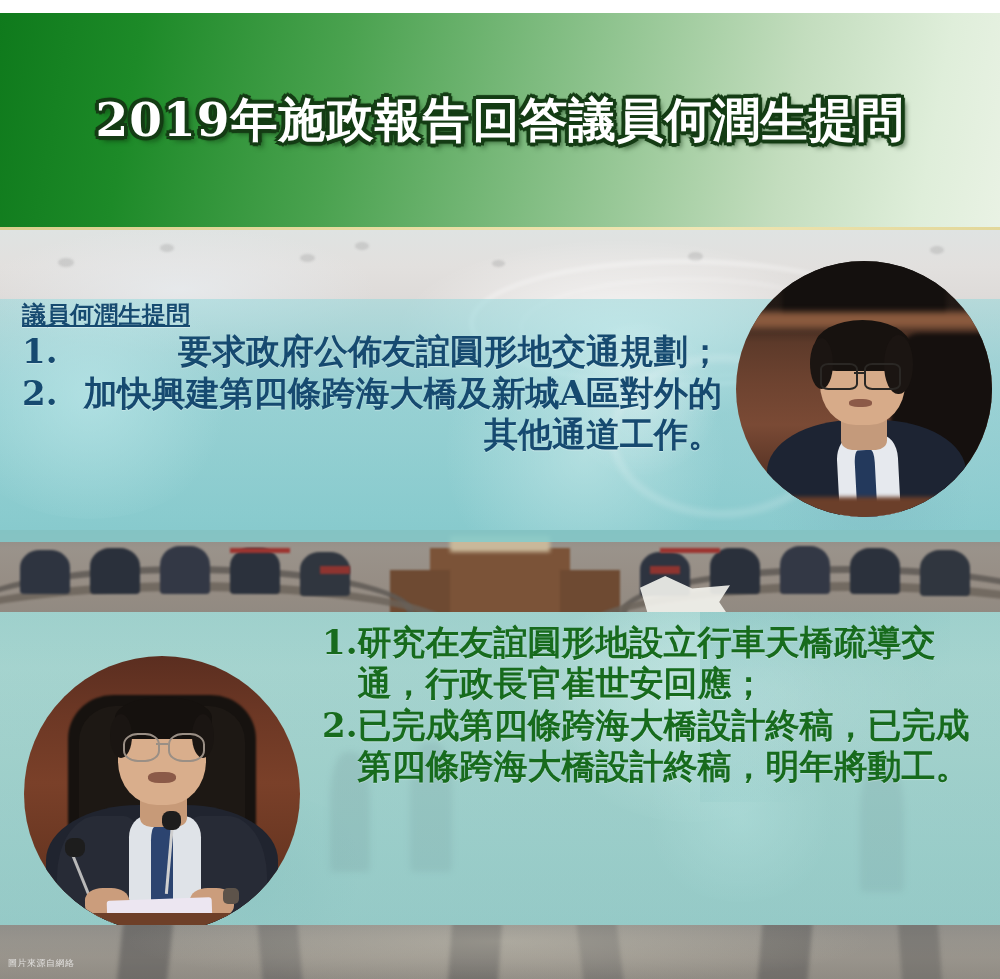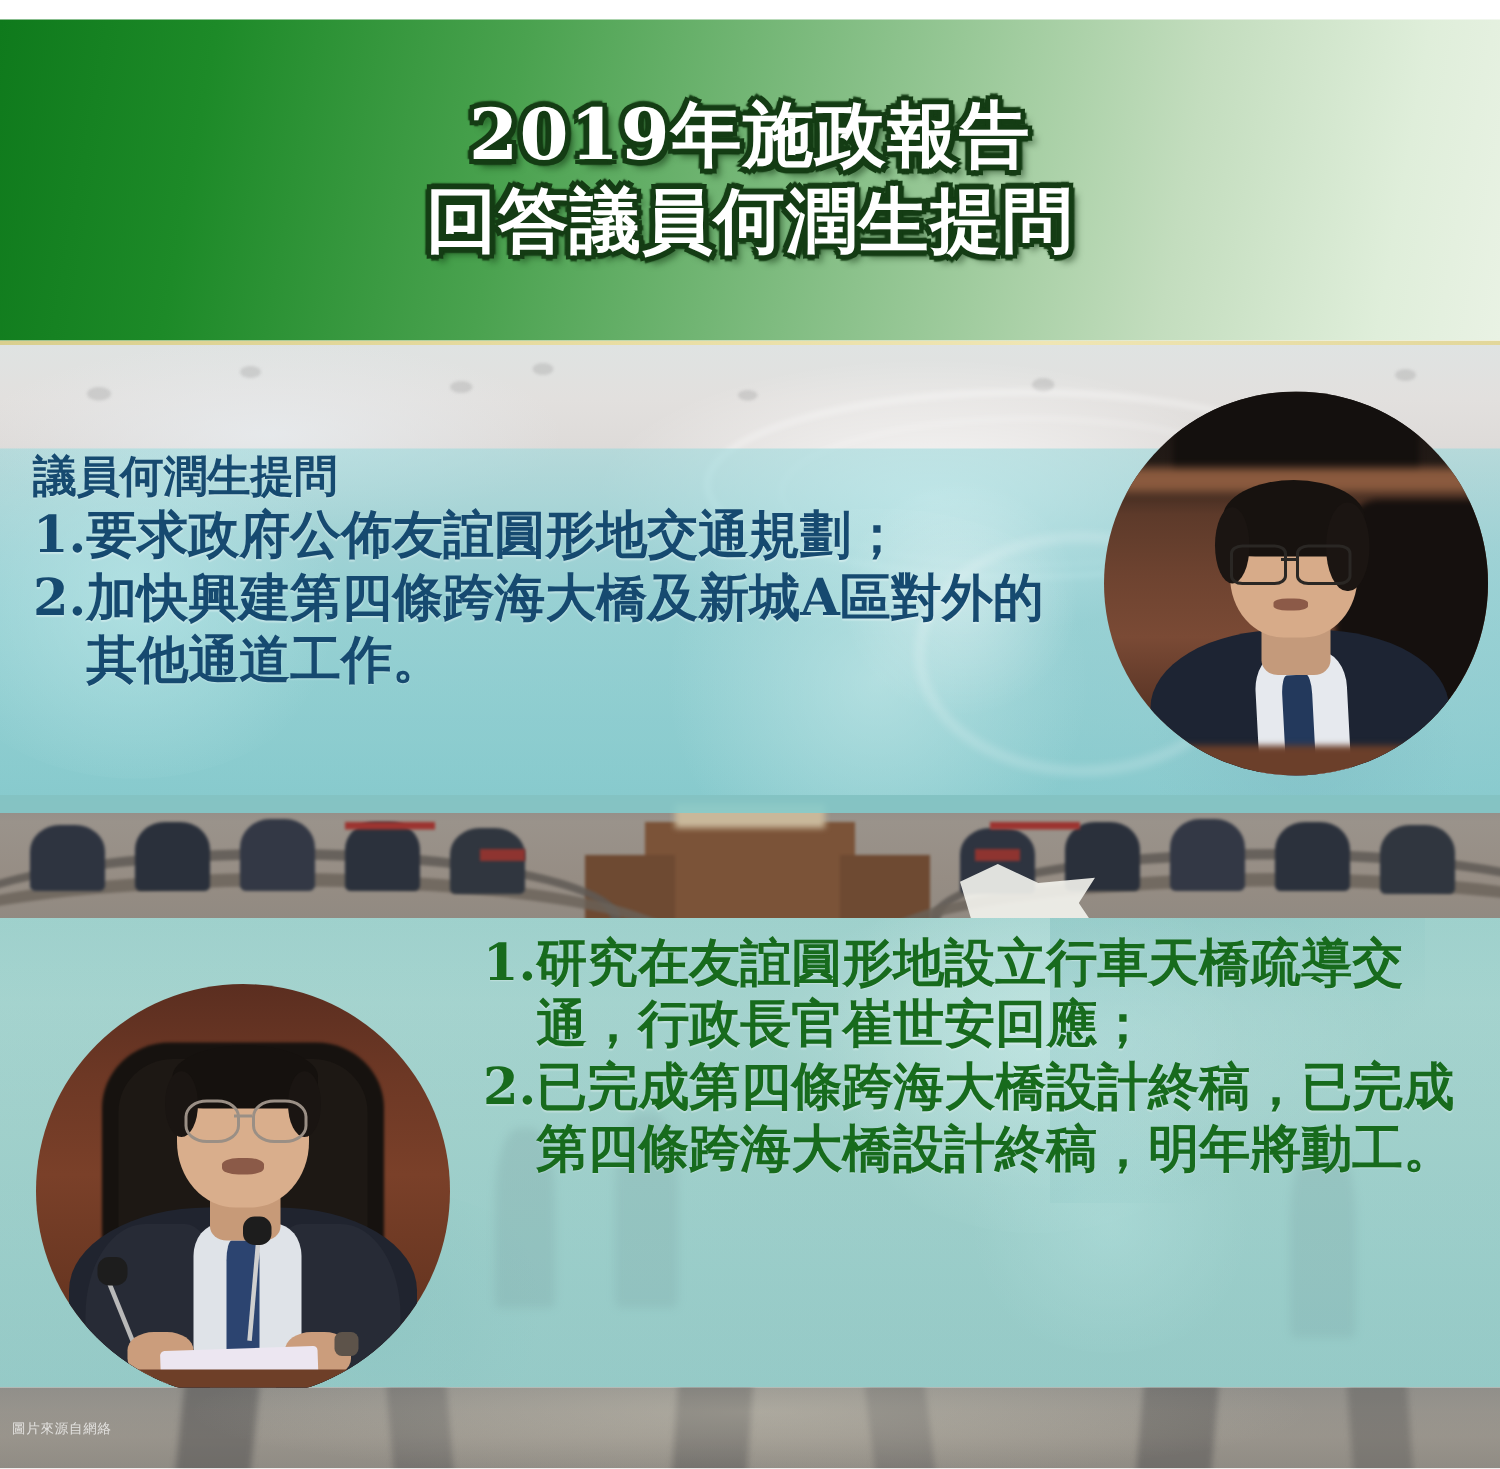--- a/index.html
+++ b/index.html
@@ -20,21 +20,21 @@
   }
 
   
   .header{
     position:absolute;left:0;top:13px;width:1000px;height:214px;
     background:linear-gradient(100deg,#0f7a1c 0%,#1d8a28 14%,#4aa24f 34%,#8cc28c 58%,#c3ddbe 78%,#dfeeda 92%,#e9f2e4 100%);
     overflow:hidden;
   }
   .header-inner{
     position:absolute;left:0;top:0;width:1000px;height:214px;
-    display:flex;flex-direction:column;align-items:center;justify-content:center;
+    display:flex;flex-direction:row;align-items:center;justify-content:center;
     gap:2px;
   }
   .title-line{
     font-family:"DejaVu Serif","Liberation Serif",serif;
     font-weight:bold;
     font-size:47px;
     line-height:1.16;
     color:#ffffff;
     letter-spacing:1px;
     white-space:nowrap;
@@ -77,24 +77,24 @@
   .mid-text{
     position:absolute;left:22px;top:73px;width:700px;
     color:#164a70;
     font-family:"DejaVu Serif","Liberation Serif",serif;
     font-weight:bold;
     font-size:34px;
     line-height:1.22;
     z-index:6;
     text-shadow:0 1px 1px rgba(255,255,255,.35);
   }
-  .q-head{font-size:29px;margin:0 0 2px 0;}
+  .q-head{font-size:24px;margin:0 0 2px 0;text-decoration:underline;}
   .q-item{display:flex;margin:0;}
   .q-num{flex:0 0 auto;}
-  .q-body{flex:1 1 auto;}
+  .q-body{flex:1 1 auto;text-align:right;}
 
   
   .portrait-a{
     position:absolute;right:8px;top:34px;width:256px;height:256px;border-radius:50%;
     overflow:hidden;z-index:7;box-shadow:0 0 0 0 rgba(0,0,0,0);
   }
   
   .portrait-b{
     position:absolute;left:24px;top:44px;width:276px;height:276px;border-radius:50%;
     overflow:hidden;z-index:7;
@@ -142,21 +142,21 @@
   .a-num{flex:0 0 auto;}
   .a-body{flex:1 1 auto;}
 
   
   .footer{
     position:absolute;left:0;top:925px;width:1000px;height:54px;overflow:hidden;
     background:linear-gradient(180deg,#8e8b86 0%,#9c978f 30%,#a49d93 60%,#9b958c 100%);
   }
   .fl{position:absolute;}
   .watermark{
-    position:absolute;left:8px;bottom:20px;
+    position:absolute;left:8px;bottom:9px;
     font-family:"DejaVu Sans","Liberation Sans",sans-serif;
     font-size:9px;letter-spacing:.5px;
     color:rgba(255,255,255,.72);
     z-index:5;
     white-space:nowrap;
   }
 </style>
 </head>
 <body>
 

